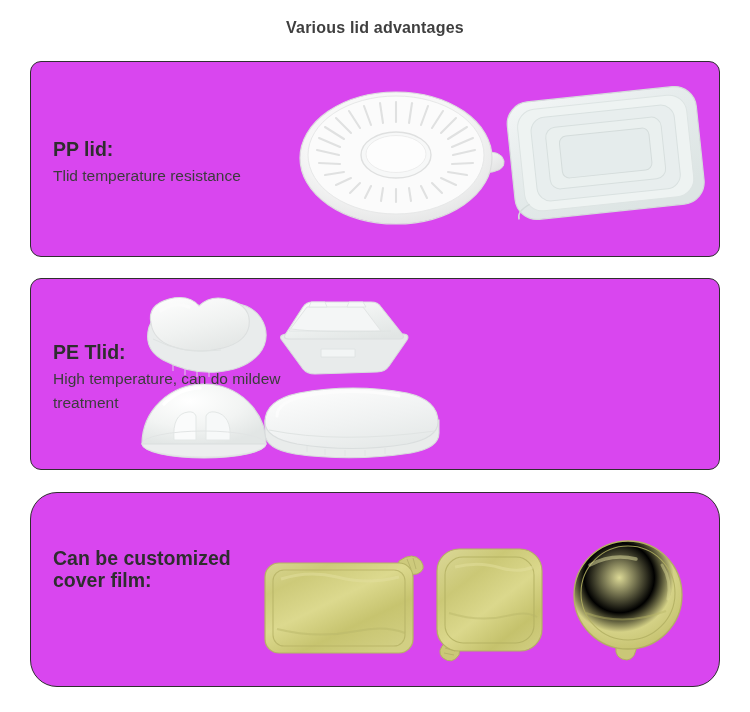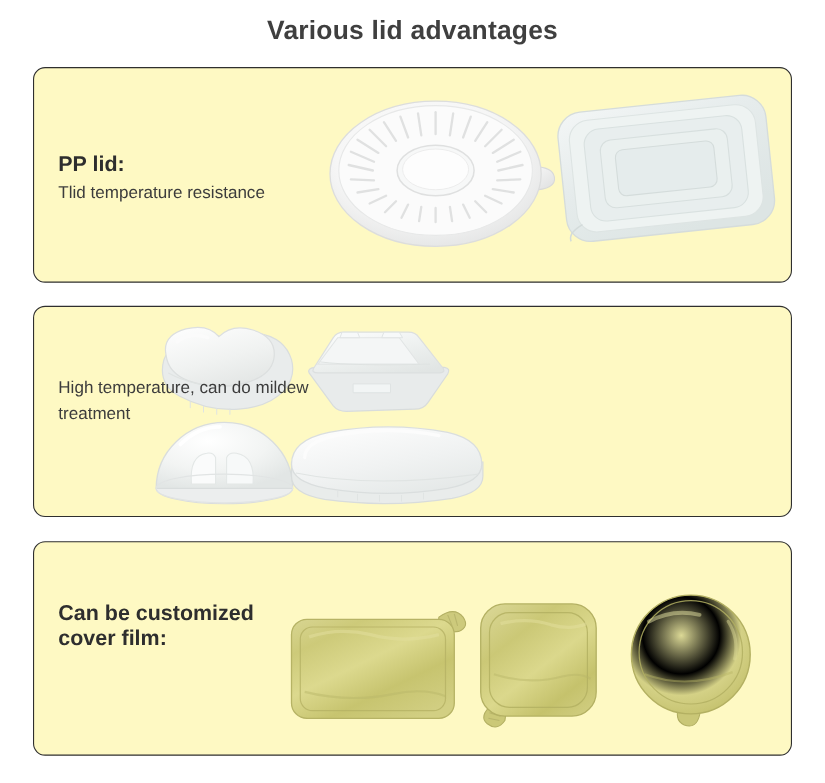--- a/index.html
+++ b/index.html
@@ -6,41 +6,41 @@
   body{
     width:750px;height:712px;
     background:#ffffff;
     font-family:"Liberation Sans", sans-serif;
     color:#3a3a3a;
     overflow:hidden;
     position:relative;
   }
   #page-title{
     text-align:center;
-    font-size:24px;
+    font-size:16px;
     font-weight:bold;
     color:#3f3f3f;
     letter-spacing:.2px;
     padding-top:10px;
     height:38px;
     line-height:36px;
   }
   .panel{
     position:absolute;
     left:30px;
     width:690px;
     border:1.3px solid #2f2f2f;
     border-radius:11px;
-    background:#fef9c3;
+    background:#d946ef;
     box-sizing:border-box;
     overflow:hidden;
   }
   #panel-pp{top:61px;height:196px;}
   #panel-pe{top:278px;height:192px;}
-  #panel-film{top:492px;height:195px;}
+  #panel-film{top:492px;height:195px;border-radius:27px;}
 
   .panel-text{
     position:absolute;
     left:22px;
     z-index:5;
   }
   .panel-heading{
     font-size:19.5px;
     font-weight:bold;
     color:#2e2e2e;
@@ -162,20 +162,21 @@
           <rect x="60" y="56" width="90" height="42" rx="7" ry="7" fill="#e5ecec" stroke="#d4dcdb" stroke-width="1"></rect>
           <path d="M24 120 q-14 6 -12 14" fill="none" stroke="#d3dbda" stroke-width="1.4"></path>
         </g>
       </svg>
     </div>
   </div>
 </div>
 
 <div class="panel" id="panel-pe">
   <div class="panel-text" id="pe-text">
+    <div class="panel-heading">PE Tlid:</div>
     <div class="panel-sub">High temperature, can do mildew treatment</div>
   </div>
 
   <div class="art">
 
     <div class="art-item" id="pe-heart">
       <svg width="150" height="95" viewBox="0 0 150 95">
         <defs>
           <linearGradient id="peHeartG" x1="0.2" y1="0" x2="0.7" y2="1">
             <stop offset="0%" stop-color="#fdfdfd"></stop>

